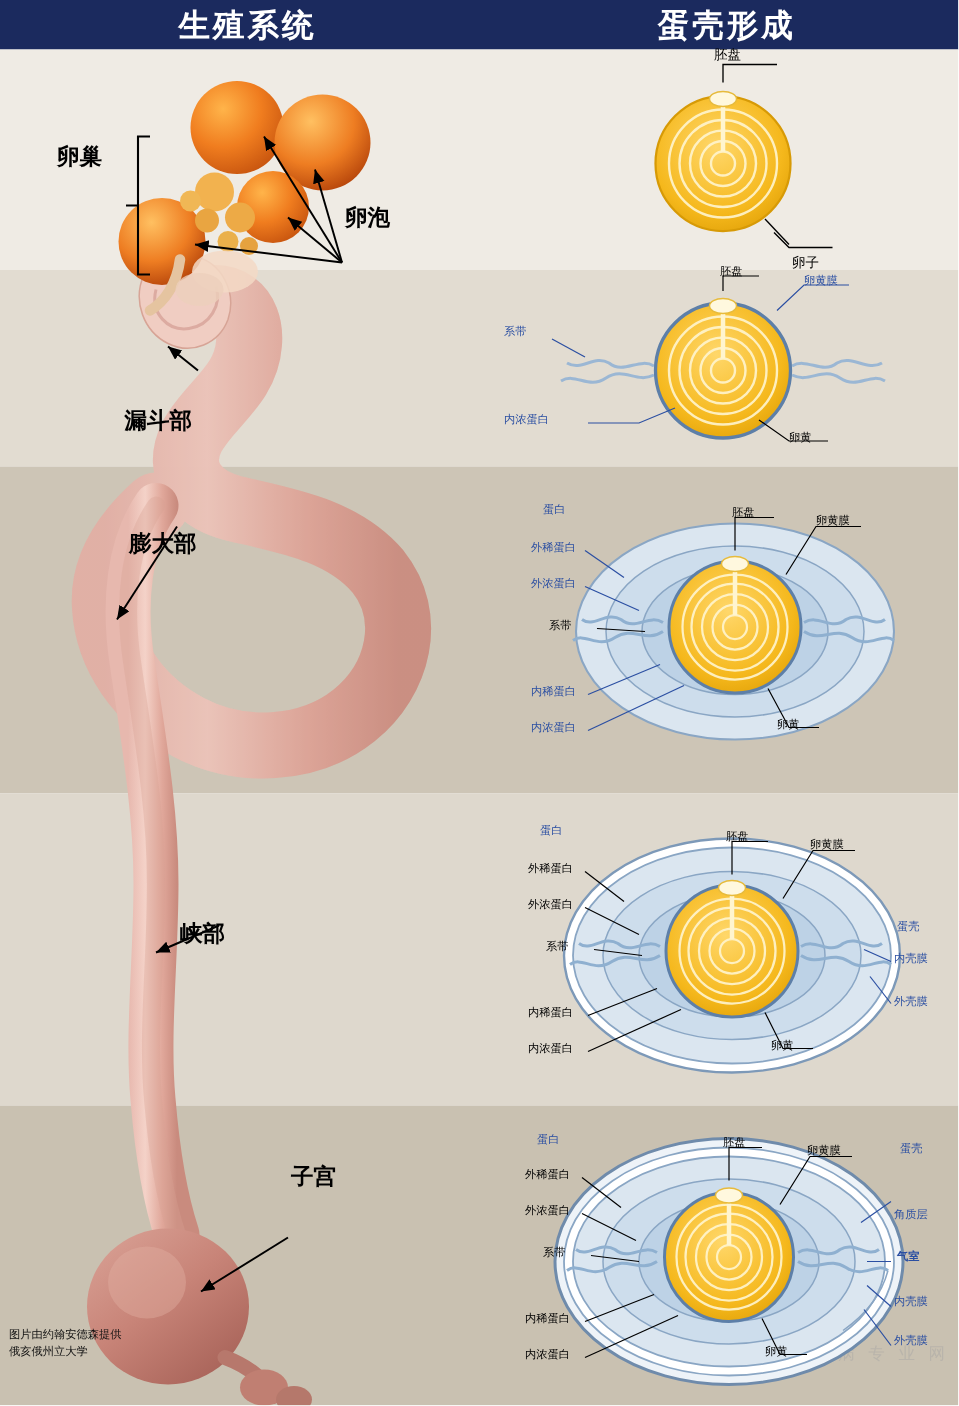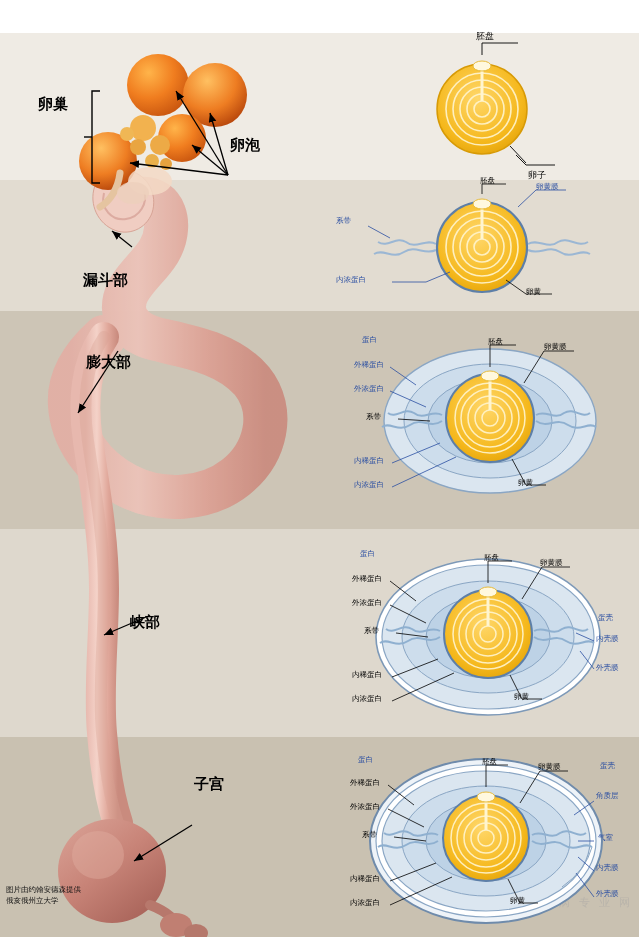--- a/index.html
+++ b/index.html
@@ -37,20 +37,24 @@
   .watermark{position:absolute;right:6px;top:895px;font-size:11px;color:#b9b4ab;letter-spacing:3px;}
 
   
   .eggblk{position:absolute;}
 </style>
 </head>
 <body>
 
 <div id="page">
 
+  <div class="header">
+    <div class="htitle left">生殖系统</div>
+    <div class="htitle right">蛋壳形成</div>
+  </div>
 
   <div class="band b1"></div>
   <div class="band b2"></div>
   <div class="band b3"></div>
   <div class="band b4"></div>
   <div class="band b5"></div>
 
   <div class="photocol">
     <svg width="330" height="904" viewBox="0 0 330 904">
       <defs>
@@ -130,21 +134,21 @@
       <path d="M132,214 L112,198" stroke="#000" stroke-width="1.3" fill="none" marker-end="url(#ar)"></path>
       <path d="M118,318 L78,380" stroke="#000" stroke-width="1.3" fill="none" marker-end="url(#ar)"></path>
       <path d="M146,584 L104,602" stroke="#000" stroke-width="1.3" fill="none" marker-end="url(#ar)"></path>
       <path d="M192,792 L134,828" stroke="#000" stroke-width="1.3" fill="none" marker-end="url(#ar)"></path>
     </svg>
 
     <div class="lbl lbl-cn-big" style="left:38px;top:62px;">卵巢</div>
     <div class="lbl lbl-cn-big" style="left:230px;top:103px;font-family:Liberation Mono, monospace;">卵泡</div>
     <div class="lbl lbl-cn-big" style="left:83px;top:238px;">漏斗部</div>
     <div class="lbl lbl-cn-big" style="left:86px;top:320px;">膨大部</div>
-    <div class="lbl lbl-cn-big" style="left:130px;top:580px;">峡部</div>
+    <div class="lbl lbl-cn-big" style="left:120px;top:580px;">峡部</div>
     <div class="lbl lbl-cn-big" style="left:194px;top:742px;">子宫</div>
   </div>
 
   <div class="credit">
     <div>图片由约翰安德森提供</div>
     <div>俄亥俄州立大学</div>
   </div>
   <div class="watermark">鸡 病 专 业 网</div>
 
   <div class="eggblk" style="left:330px;top:33px;width:309px;height:147px;">
@@ -356,19 +360,19 @@
     <div class="lbl lbl-cn-xs lbl-blue lbl-ul" style="left:28px;top:18px;">蛋白</div>
     <div class="lbl lbl-cn-xs" style="left:152px;top:20px;">胚盘</div>
     <div class="lbl lbl-cn-xs" style="left:208px;top:25px;">卵黄膜</div>
     <div class="lbl lbl-cn-xs" style="left:20px;top:41px;">外稀蛋白</div>
     <div class="lbl lbl-cn-xs" style="left:20px;top:65px;">外浓蛋白</div>
     <div class="lbl lbl-cn-xs" style="left:32px;top:93px;">系带</div>
     <div class="lbl lbl-cn-xs" style="left:20px;top:137px;">内稀蛋白</div>
     <div class="lbl lbl-cn-xs" style="left:20px;top:161px;">内浓蛋白</div>
     <div class="lbl lbl-cn-xs" style="left:180px;top:159px;">卵黄</div>
     <div class="lbl lbl-cn-xs lbl-blue lbl-ul" style="left:270px;top:24px;">蛋壳</div>
-    <div class="lbl lbl-cn-xs lbl-blue" style="left:266px;top:54px;">角质层</div>
-    <div class="lbl lbl-cn-xs lbl-blue" style="left:268px;top:96px;">气室</div>
+    <div class="lbl lbl-cn-xs lbl-blue" style="left:266px;top:68px;">角质层</div>
+    <div class="lbl lbl-cn-xs lbl-blue" style="left:268px;top:96px;font-weight:bold;">气室</div>
     <div class="lbl lbl-cn-xs lbl-blue" style="left:266px;top:126px;">内壳膜</div>
     <div class="lbl lbl-cn-xs lbl-blue" style="left:266px;top:152px;">外壳膜</div>
   </div>
 
 </div>
 
 </body></html>

